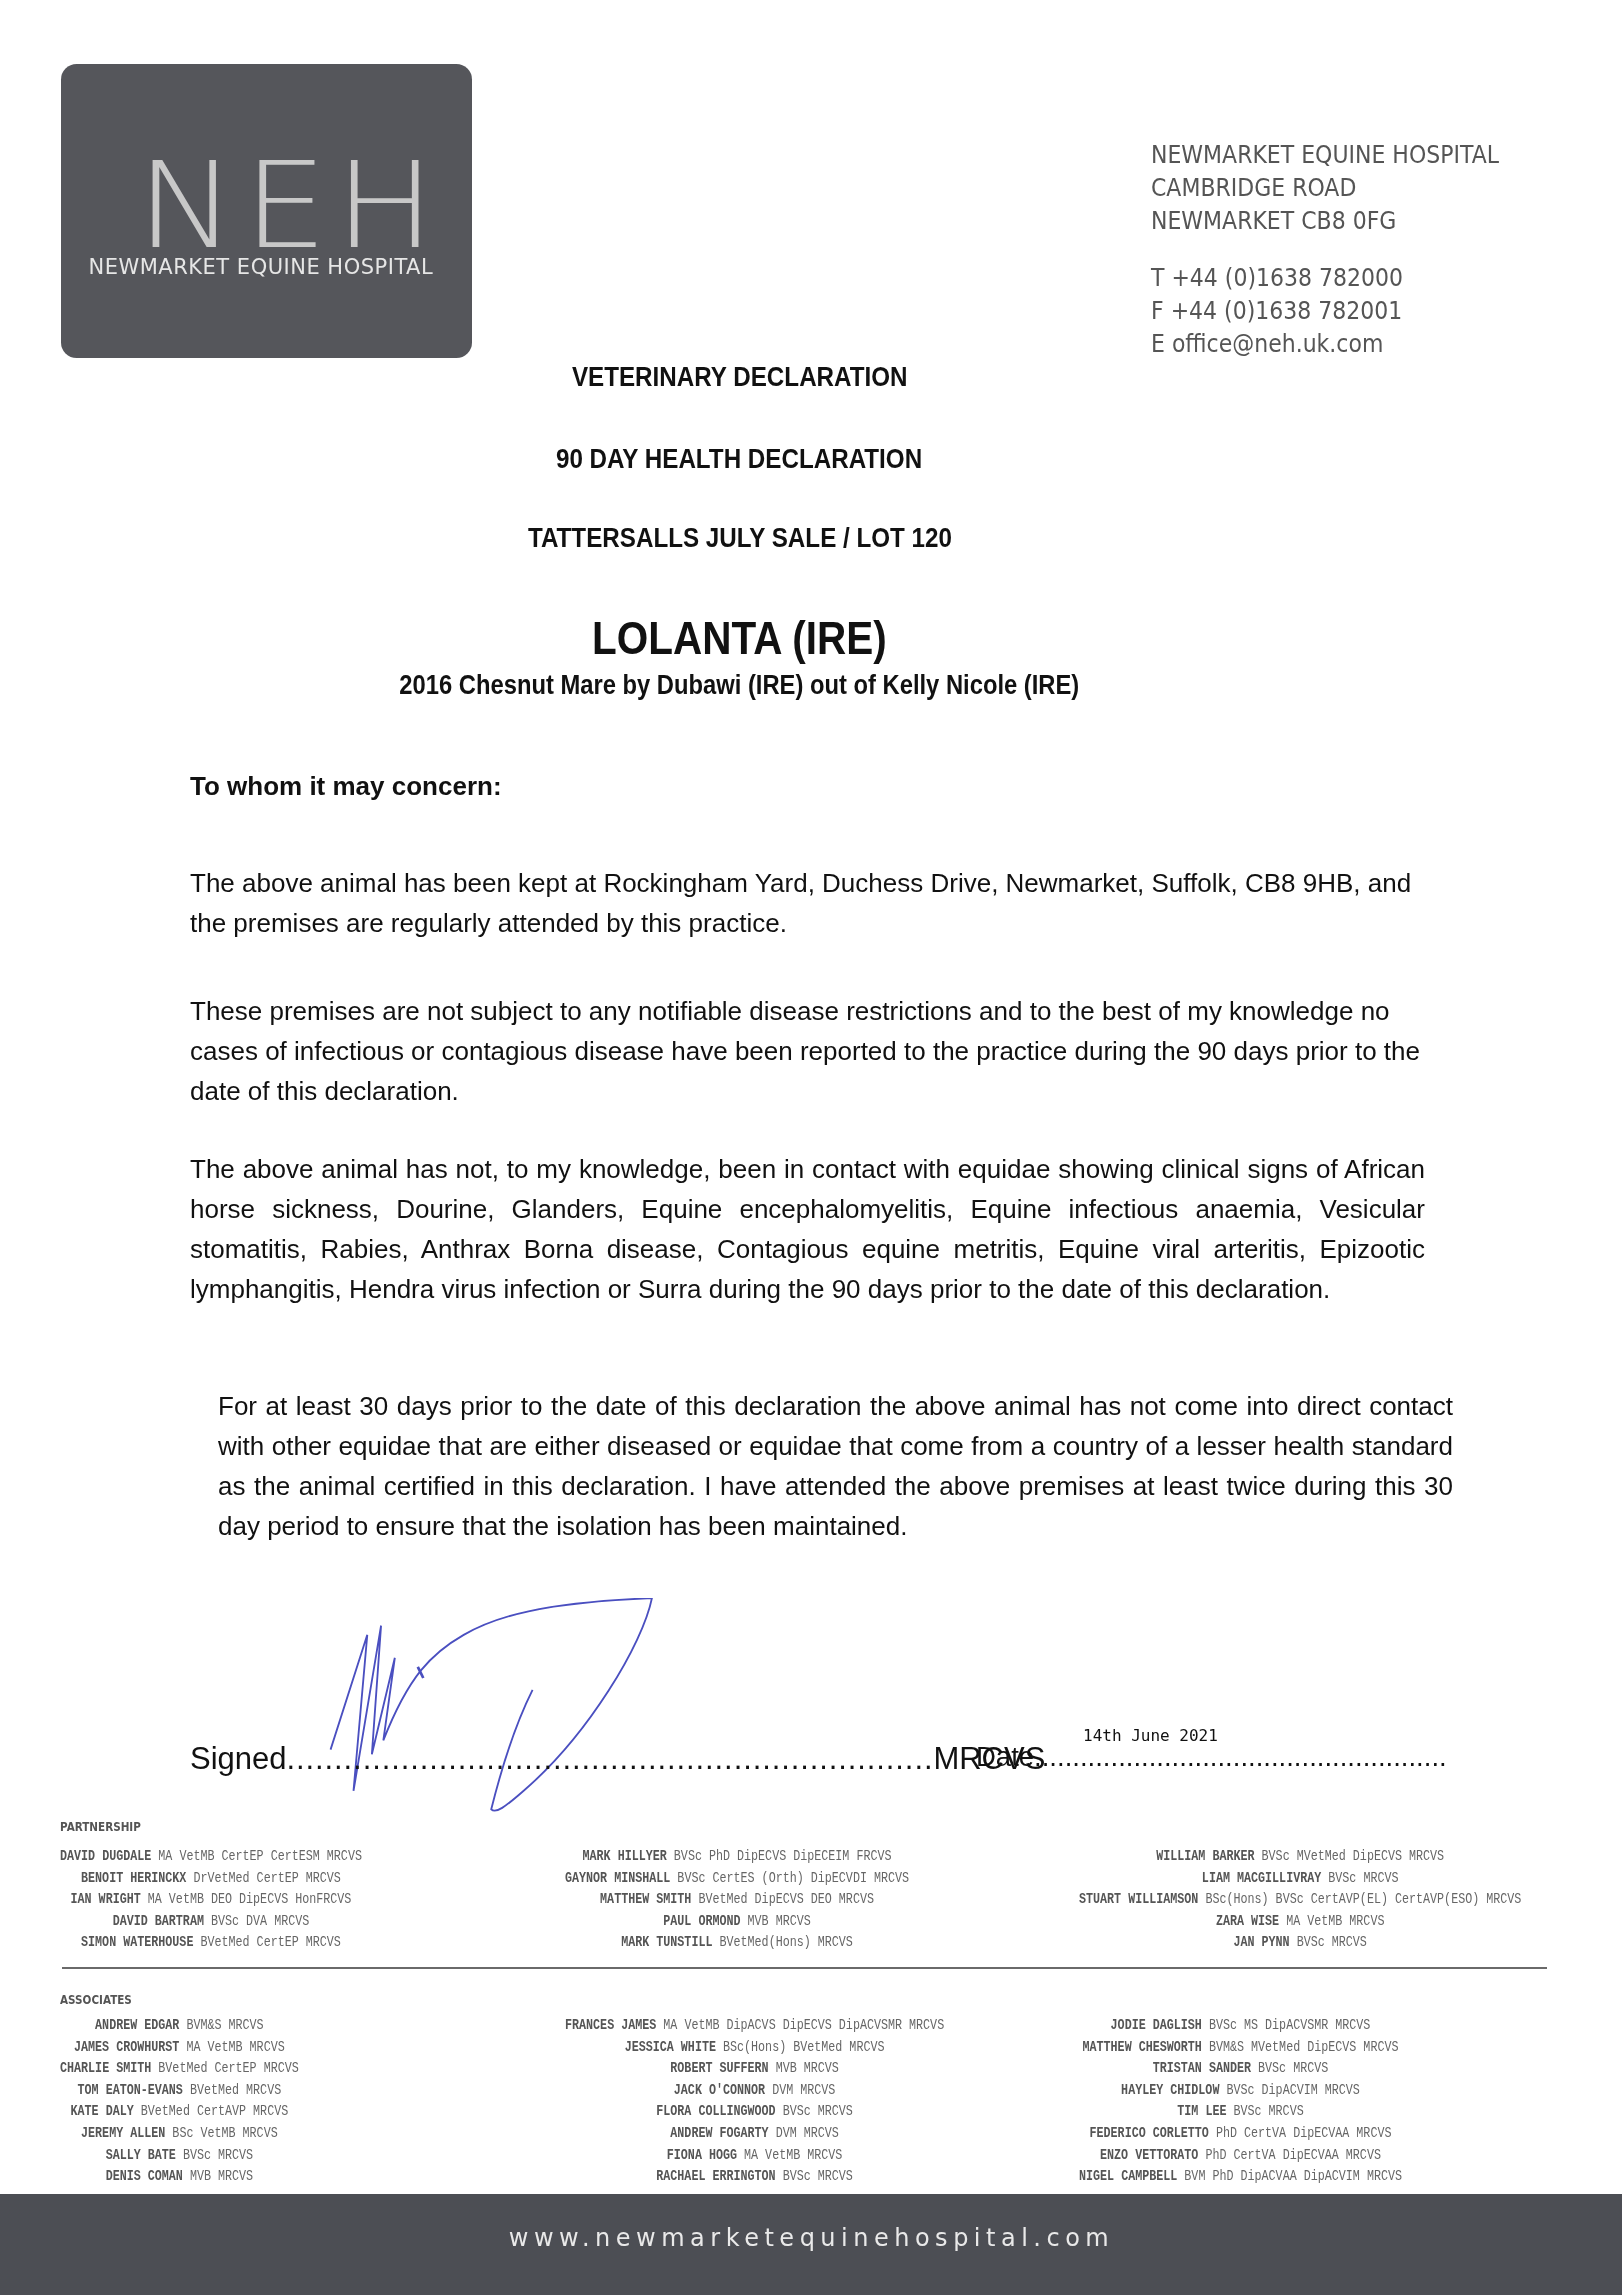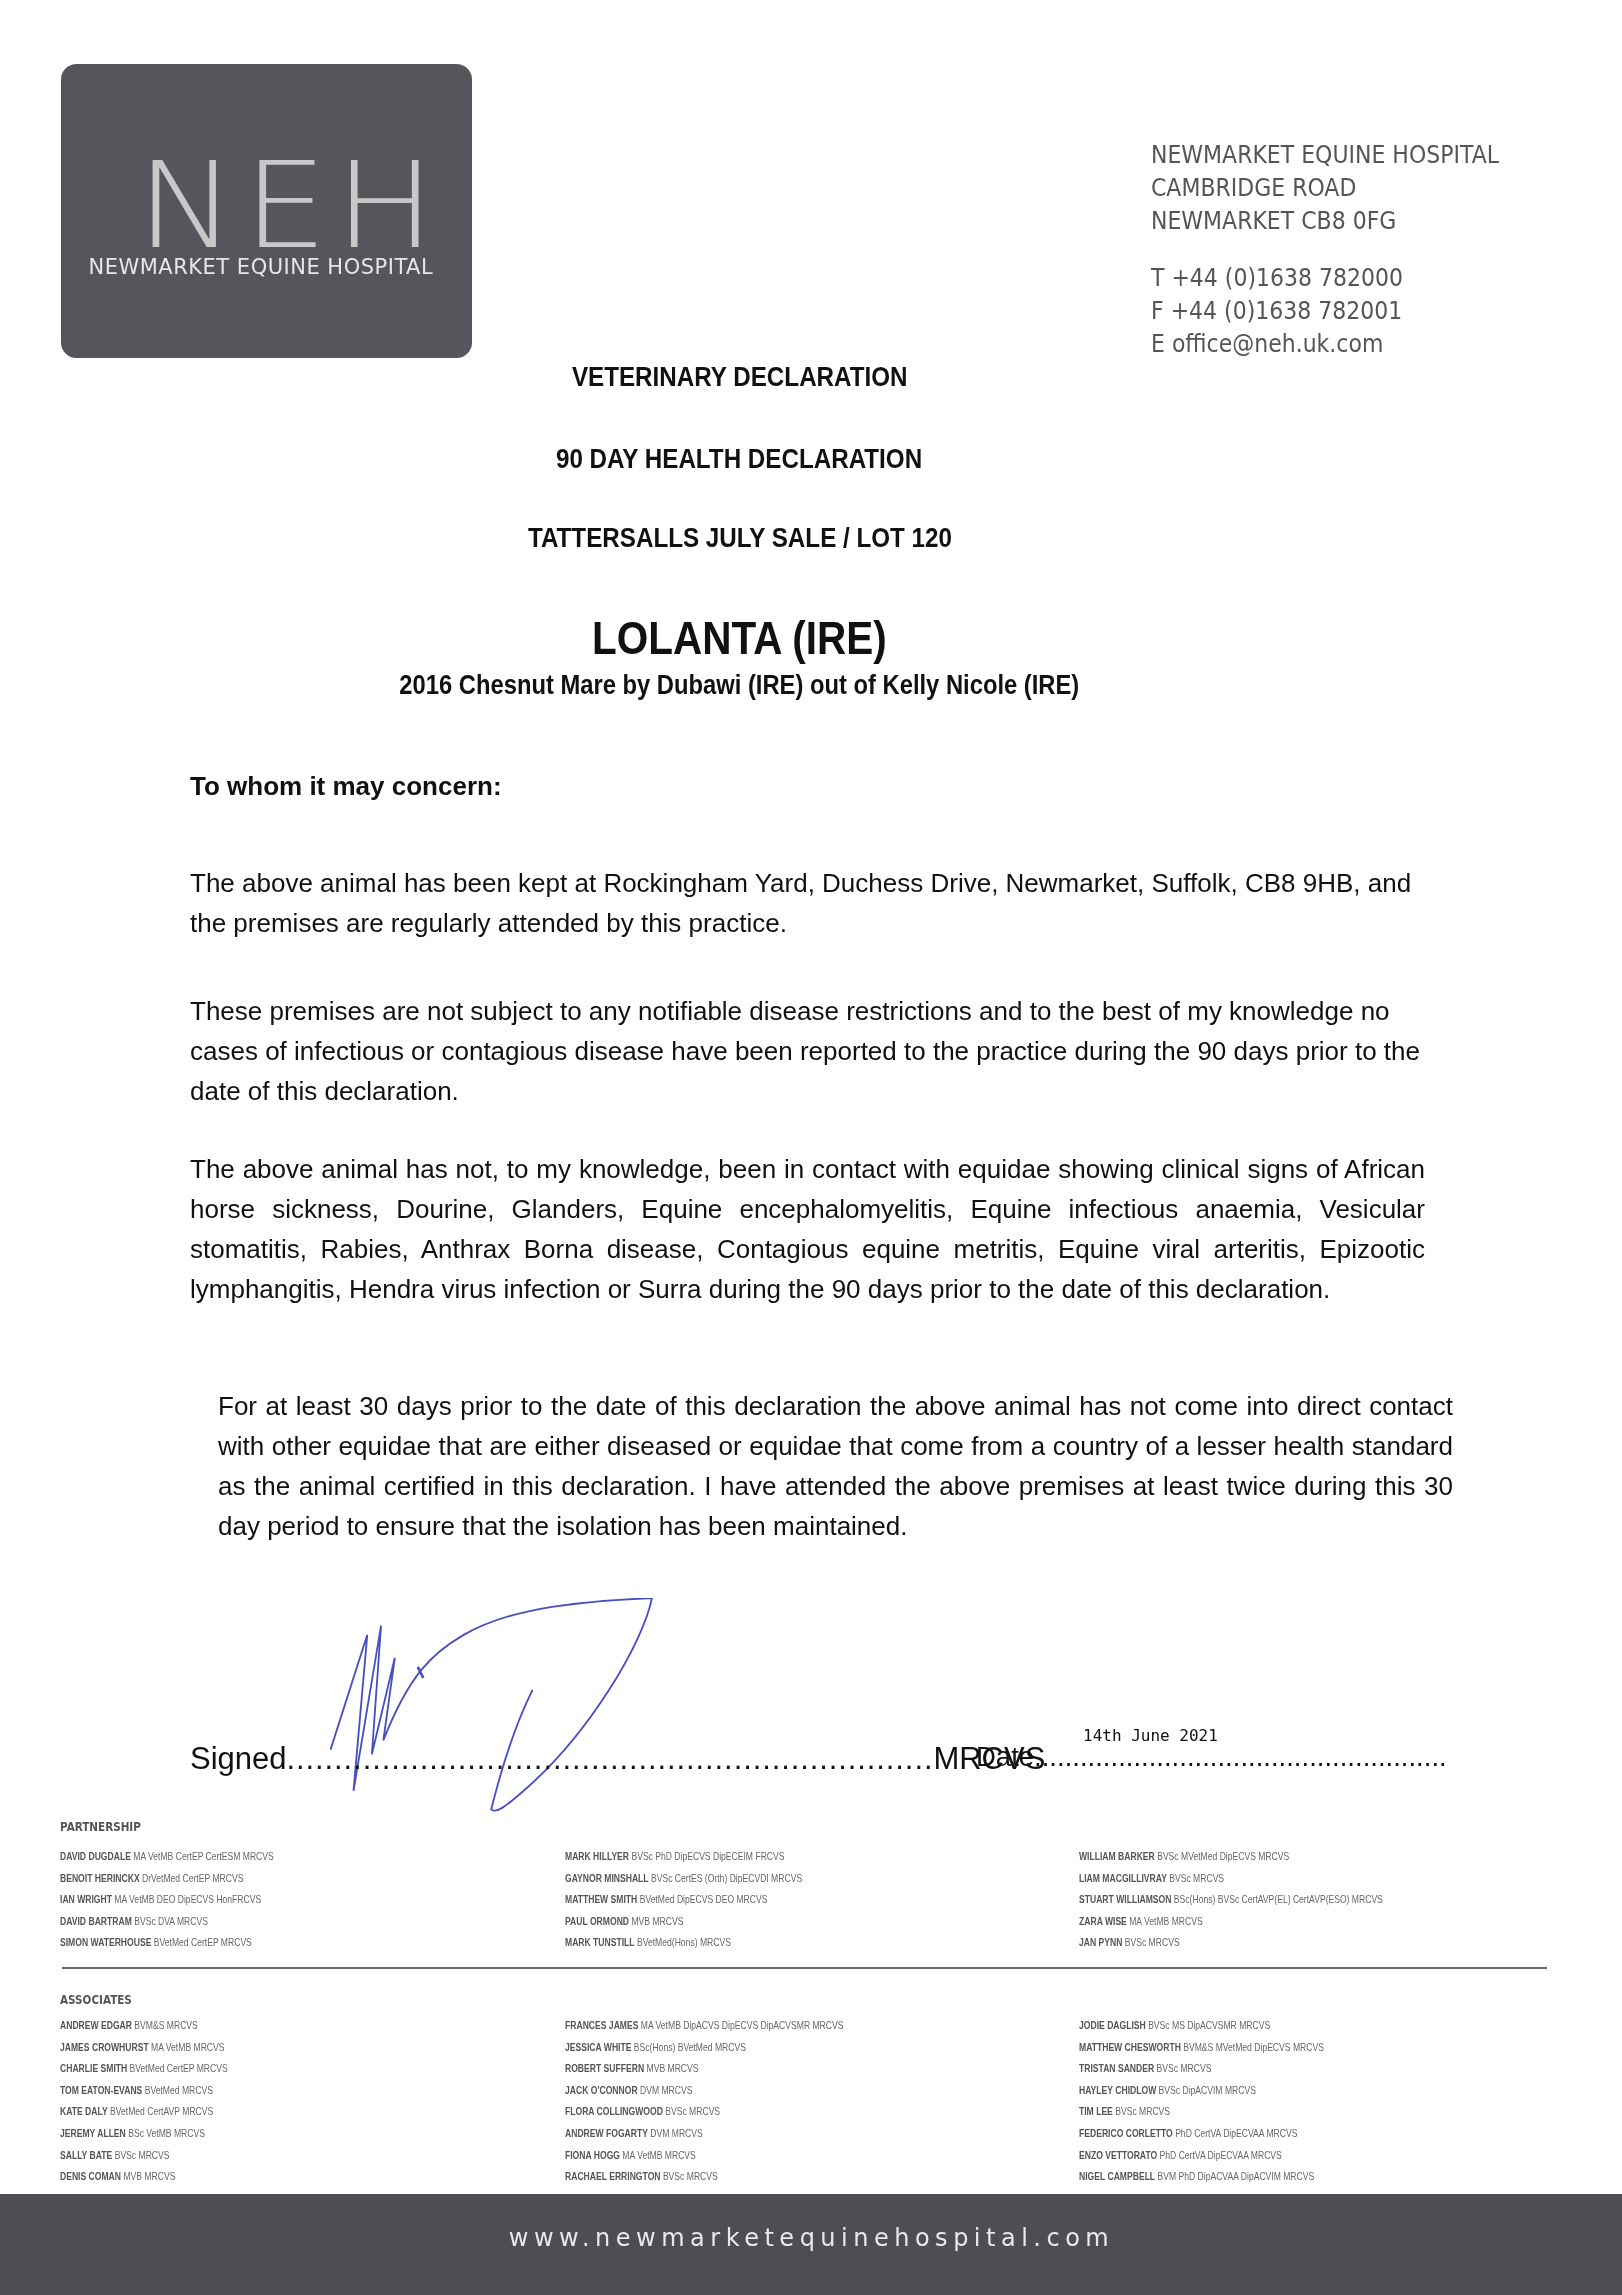--- a/index.html
+++ b/index.html
@@ -35,21 +35,21 @@
 
   
   .sig-row { position:absolute; left:190px; top:1741px; font-size:31px; white-space:nowrap; }
   .sig-row .dots { letter-spacing:0.9px; }
   .date-row { position:absolute; left:976px; top:1741px; font-size:27.5px; white-space:nowrap; }
   .date-val { position:absolute; left:1083px; top:1726px; font-family:"DejaVu Sans Mono", monospace; font-size:16px; }
   .signature { position:absolute; left:303px; top:1598px; width:528px; height:216px; }
 
   
   .sec-head { position:absolute; left:60px; font-family:"DejaVu Sans", sans-serif; font-weight:bold; font-size:13px; color:#555; transform:scaleX(0.8); transform-origin:left; }
-  .col { position:absolute; font-family:Liberation Sans, sans-serif; font-size:11px; line-height:21.6px; color:#666; }
+  .col { position:absolute; font-family:Liberation Mono, monospace; font-size:15px; line-height:21.6px; color:#666;text-align:center; }
   .col .row { display:block; white-space:nowrap; transform:scaleX(0.78); transform-origin:left; }
   .col b { color:#555; }
   .divider { position:absolute; left:62px; width:1485px; height:2.3px; background:#6a6a6a; }
 
   
   .footer { position:absolute; left:0; top:2194px; width:1623px; height:102px; background:#4c4e54; }
   .footer-url { position:absolute; left:0; top:30px; width:100%; text-align:center; font-family:"DejaVu Sans", sans-serif; font-size:24px; color:#e9e9e9; letter-spacing:5.5px; }
 </style>
 </head>
 <body>

